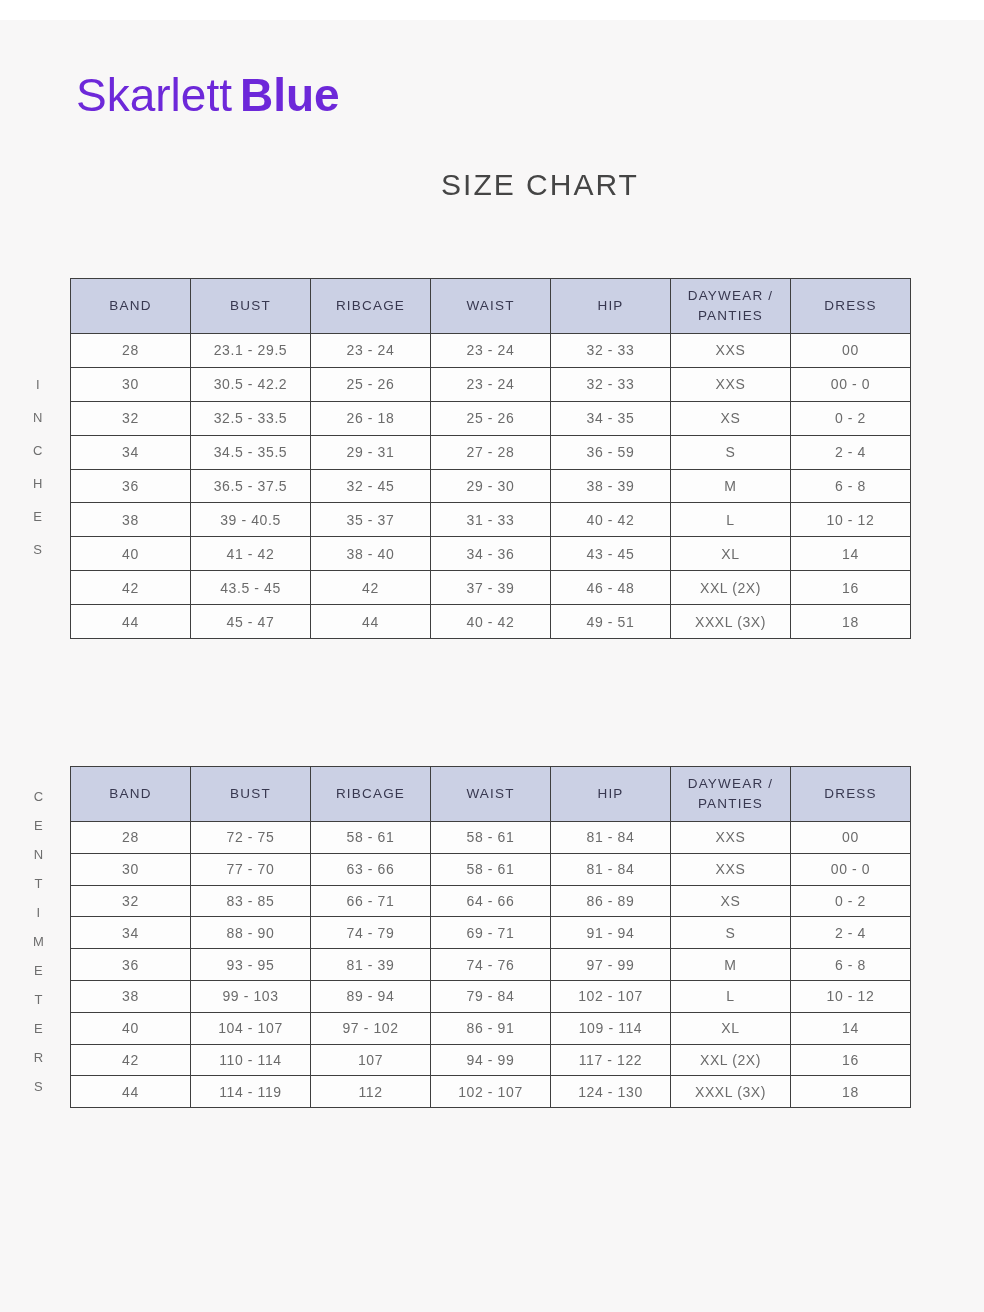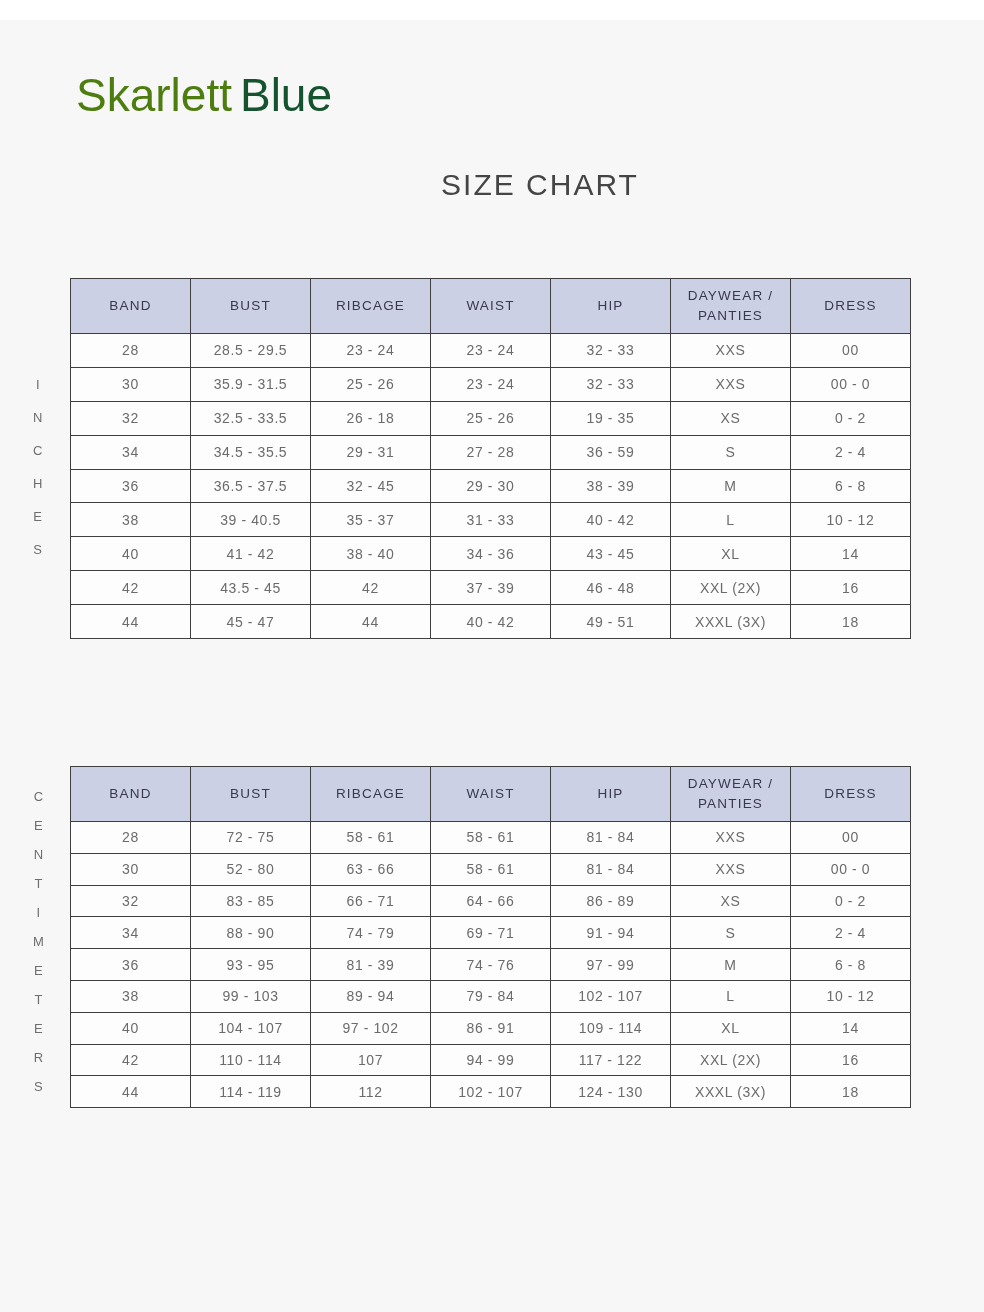--- a/index.html
+++ b/index.html
@@ -23,22 +23,22 @@
   }
   .logo {
     position: absolute;
     left: 76px;
     top: 68px;
     font-size: 46px;
     font-weight: 300;
     letter-spacing: 0px;
     white-space: nowrap;
   }
-  .logo .logo-part1 { color: #4d7c0f; }
-  .logo .logo-part2 { color: #14532d; margin-left: 8px; }
+  .logo .logo-part1 { color: #6d28d9; }
+  .logo .logo-part2 { color: #6d28d9; margin-left: 8px; font-weight: bold; }
   .page-title {
     position: absolute;
     top: 168px;
     left: 12px;
     width: 100%;
     text-align: center;
     font-size: 30px;
     font-weight: 400;
     letter-spacing: 2px;
     color: #454545;
@@ -126,42 +126,42 @@
         <th>WAIST</th>
         <th>HIP</th>
         <th>DAYWEAR /
 PANTIES</th>
         <th>DRESS</th>
       </tr>
   </thead>
   <tbody>
       <tr>
         <td>28</td>
-        <td>28.5 - 29.5</td>
+        <td>23.1 - 29.5</td>
         <td>23 - 24</td>
         <td>23 - 24</td>
         <td>32 - 33</td>
         <td>XXS</td>
         <td>00</td>
       </tr>
       <tr>
         <td>30</td>
-        <td>35.9 - 31.5</td>
+        <td>30.5 - 42.2</td>
         <td>25 - 26</td>
         <td>23 - 24</td>
         <td>32 - 33</td>
         <td>XXS</td>
         <td>00 - 0</td>
       </tr>
       <tr>
         <td>32</td>
         <td>32.5 - 33.5</td>
         <td>26 - 18</td>
         <td>25 - 26</td>
-        <td>19 - 35</td>
+        <td>34 - 35</td>
         <td>XS</td>
         <td>0 - 2</td>
       </tr>
       <tr>
         <td>34</td>
         <td>34.5 - 35.5</td>
         <td>29 - 31</td>
         <td>27 - 28</td>
         <td>36 - 59</td>
         <td>S</td>
@@ -245,21 +245,21 @@
         <td>28</td>
         <td>72 - 75</td>
         <td>58 - 61</td>
         <td>58 - 61</td>
         <td>81 - 84</td>
         <td>XXS</td>
         <td>00</td>
       </tr>
       <tr>
         <td>30</td>
-        <td>52 - 80</td>
+        <td>77 - 70</td>
         <td>63 - 66</td>
         <td>58 - 61</td>
         <td>81 - 84</td>
         <td>XXS</td>
         <td>00 - 0</td>
       </tr>
       <tr>
         <td>32</td>
         <td>83 - 85</td>
         <td>66 - 71</td>

